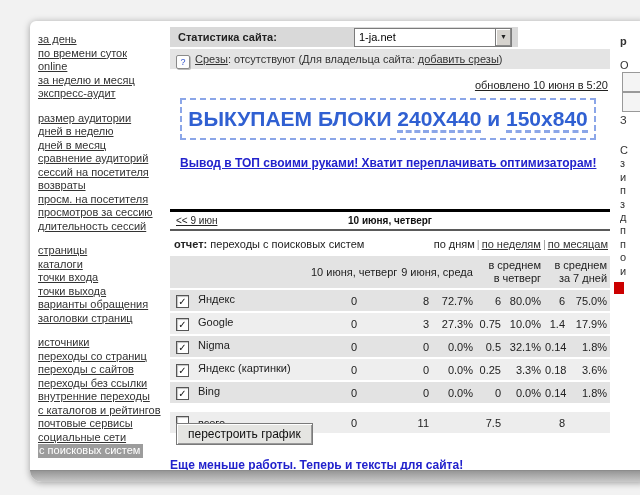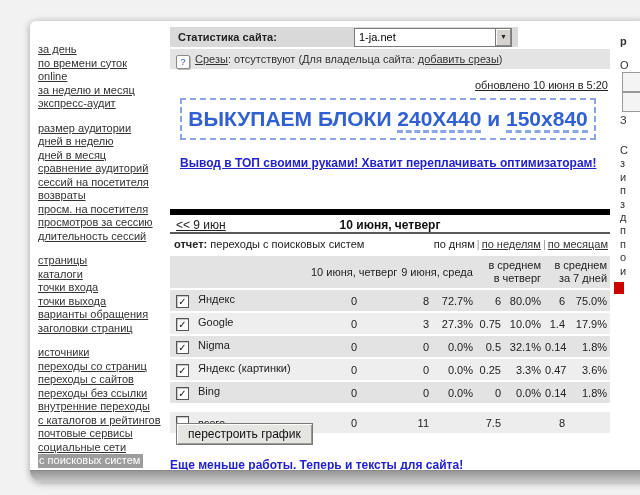--- a/index.html
+++ b/index.html
@@ -2,21 +2,21 @@
 <html><head>
 <meta charset="utf-8">
 <style>
   html,body{margin:0;padding:0;width:640px;height:495px;overflow:hidden;
     background:#f2f2f2;font-family:"Liberation Sans","DejaVu Sans",sans-serif;}
   .viewport{position:absolute;left:0;top:0;width:640px;height:495px;overflow:hidden;}
   .page{position:absolute;left:30px;top:21px;width:615px;height:461px;background:#fff;
     border-radius:6px 0 0 12px;box-shadow:0 1px 7px rgba(0,0,0,.35);}
   
   .sidebar{position:absolute;left:8px;top:12px;width:130px;font-size:11px;}
-  .group{margin-bottom:11px;margin-top:10px;}
+  .group{margin-bottom:11px;}
   .navlink{display:block;color:#333;text-decoration:underline;line-height:13.5px;
     white-space:nowrap;cursor:pointer;}
   .navlink.selected{background:#9c9c9c;color:#fff;text-decoration:none;
     width:fit-content;padding:0 3px 0 1px;}
   
   .content{position:absolute;left:140px;top:0;width:445px;height:100%;}
   .bar1{position:absolute;left:0;top:6px;width:348px;height:20px;background:#d9d9d9;}
   .bar-title{font-size:11px;font-weight:bold;color:#222;line-height:20px;padding-left:8px;}
   .select{position:absolute;right:6px;top:1px;width:156px;height:17px;background:#fff;
     border:1px solid #7b7b7b;font-size:11px;cursor:pointer;}
@@ -34,21 +34,21 @@
   .updated a{color:#222;text-decoration:underline;cursor:pointer;}
   .banner{position:absolute;left:10px;top:77px;width:412px;height:38px;border:2px dashed #8ba6e8;
     color:#3060d2;font-size:21px;font-weight:bold;text-align:center;line-height:38px;
     white-space:nowrap;cursor:pointer;}
   .banner .dashed{border-bottom:3px dashed #8ba6e8;}
   .promo{position:absolute;left:10px;font-size:12px;font-weight:bold;color:#2222cc;
     text-decoration:underline;white-space:nowrap;cursor:pointer;}
   .promo.one{top:135px;}
   .promo.two{top:160px;}
   .datenav{position:absolute;left:0;top:188px;width:440px;height:17px;
-    border-top:6px solid #000000;border-bottom:2px solid #5a5a5a;font-size:12px;}
+    border-top:3px solid #000000;border-bottom:2px solid #5a5a5a;font-size:10px;}
   .datenav .prev{position:absolute;left:6px;top:3px;color:#222;text-decoration:underline;cursor:pointer;}
   .datenav .cur{position:absolute;left:0;right:0;top:3px;text-align:center;font-weight:bold;color:#111;}
   .reportrow{position:absolute;left:0;top:217px;width:440px;font-size:11px;color:#222;}
   .reportrow .rleft{position:absolute;left:4px;top:0;white-space:nowrap;}
   .reportrow .rright{position:absolute;right:2px;top:0;white-space:nowrap;}
   .reportrow a{color:#333;text-decoration:underline;cursor:pointer;}
   .sep{color:#999;margin:0 2px;}
   .tablewrap{position:absolute;left:0;top:233px;width:440px;}
   table{border-collapse:separate;border-spacing:0 2px;width:440px;font-size:11px;color:#222;
     table-layout:fixed;}
@@ -218,21 +218,21 @@
                 <td class="num">0.14</td>
                 <td class="num">1.8%</td>
               </tr>
               <tr class="even">
                 <td class="name"><span class="cb">✓</span><span>Яндекс (картинки)</span></td>
                 <td class="center">0</td>
                 <td class="num">0</td>
                 <td class="num">0.0%</td>
                 <td class="num">0.25</td>
                 <td class="num">3.3%</td>
-                <td class="num">0.47</td>
+                <td class="num">0.18</td>
                 <td class="num">3.6%</td>
               </tr>
               <tr class="odd">
                 <td class="name"><span class="cb">✓</span><span>Bing</span></td>
                 <td class="center">0</td>
                 <td class="num">0</td>
                 <td class="num">0.0%</td>
                 <td class="num">0</td>
                 <td class="num">0.0%</td>
                 <td class="num">0.14</td>

